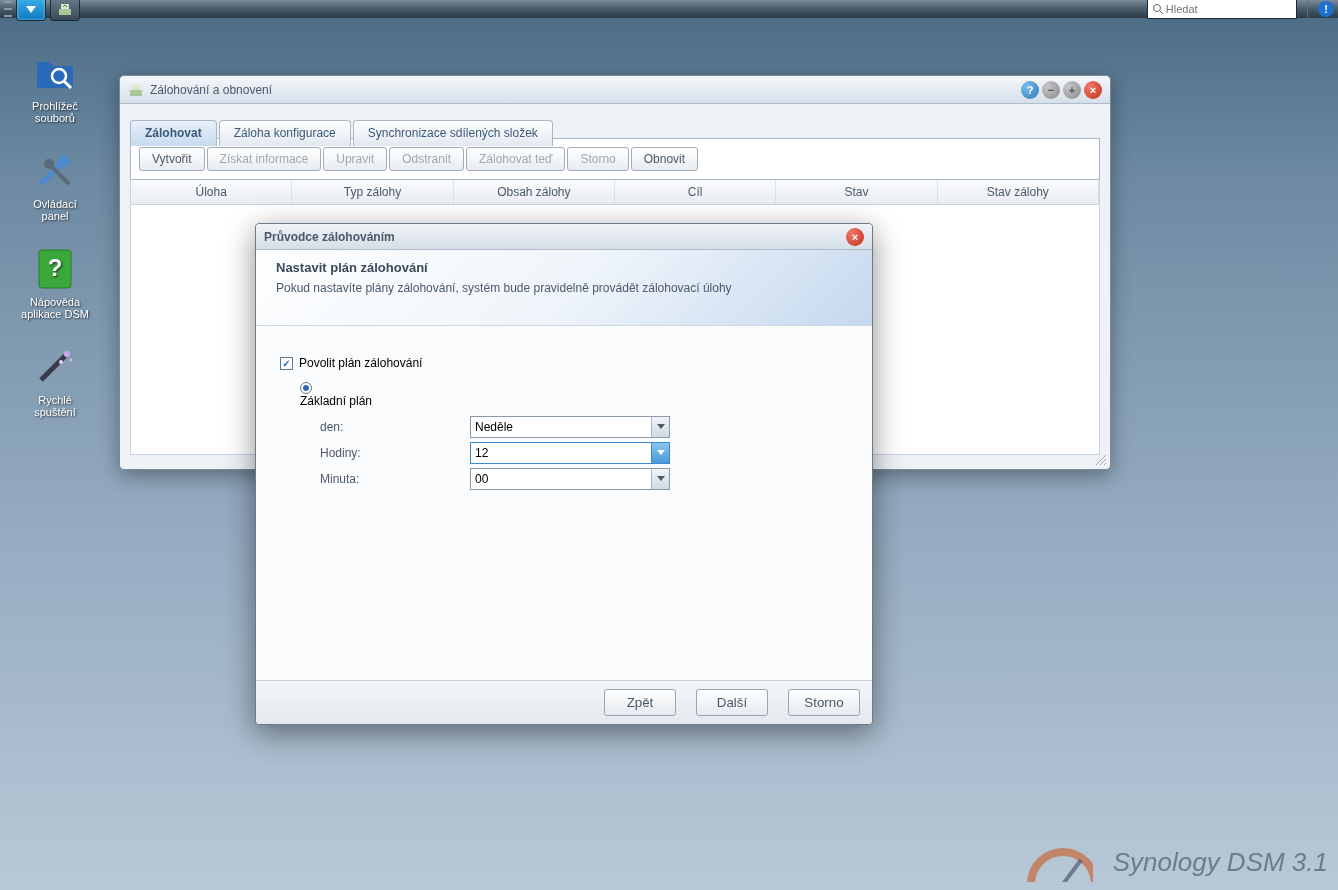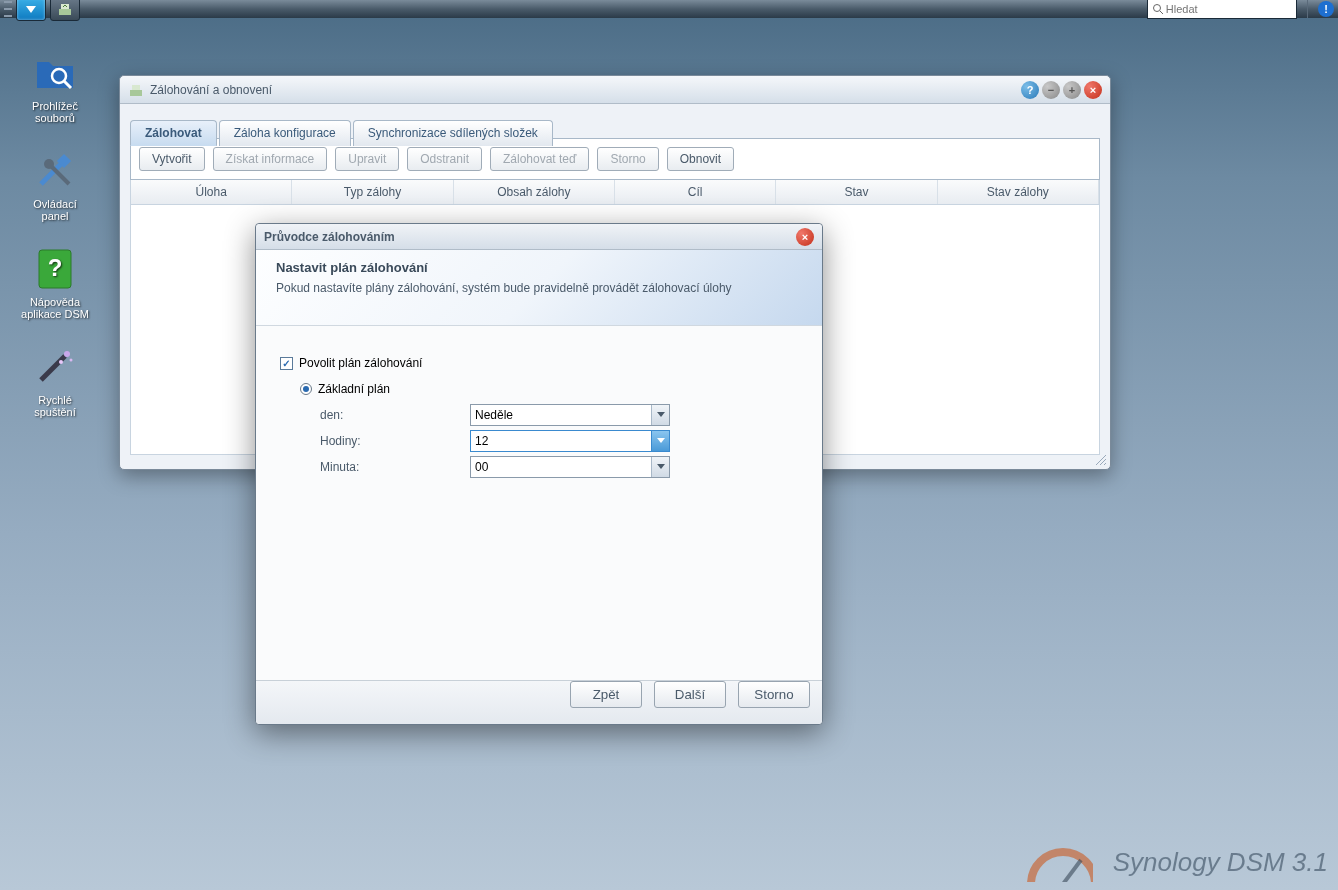--- a/index.html
+++ b/index.html
@@ -94,21 +94,21 @@
   background: linear-gradient(180deg, #e8f0fa, #c8dcf0);
   font-weight: bold;
   border-bottom: 1px solid #c8dcf0;
 }
 
 .toolbar {
   background: #fff;
   border: 1px solid #a8b8c8;
   border-top: none;
   padding: 8px;
-  display: flex; gap: 8px;
+  display: flex; gap: 2px;
 }
 .btn {
   padding: 4px 12px;
   background: linear-gradient(180deg, #fff, #e8ecf0);
   border: 1px solid #a0acb8;
   border-radius: 3px;
   color: #4a5a6a;
   cursor: pointer;
   font-size: 12px;
 }
@@ -133,21 +133,21 @@
 }
 .resize-grip {
   position: absolute; right: 2px; bottom: 2px;
   width: 14px; height: 14px;
 }
 
 
 .dialog {
   position: absolute;
   left: 255px; top: 223px;
-  width: 568px; height: 502px;
+  width: 618px; height: 502px;
   background: #fafbfc;
   border: 1px solid #6a7a8a;
   border-radius: 4px;
   box-shadow: 0 8px 30px rgba(0,0,0,0.45);
 }
 .dialog-title {
   height: 26px;
   background: linear-gradient(180deg, #f0f3f7, #d5dee8);
   border-bottom: 1px solid #b0bcc8;
   display: flex; align-items: center;
@@ -162,21 +162,21 @@
   padding: 10px 20px;
   border-bottom: 1px solid #d0d8e0;
 }
 .dialog-banner .banner-title { font-weight: bold; color: #3a4a5a; font-size: 13px; margin-bottom: 6px; }
 .dialog-banner .banner-desc { color: #4a5a6a; font-size: 12px; max-width: 520px; }
 
 .dialog-body { padding: 30px 24px; }
 .checkbox-row { display: flex; align-items: center; gap: 6px; margin-bottom: 12px; }
 .checkbox { width: 13px; height: 13px; border: 1px solid #5a7a9a; background: #fff; display: flex; align-items: center; justify-content: center; }
 .checkbox.checked::after { content: "✓"; color: #2a6ab0; font-size: 10px; font-weight: bold; }
-.radio-row { display: flex; align-items: center; gap: 6px; margin: 8px 0 8px 20px; }
+.radio-row { display: flex; margin: 8px 0 8px 20px; flex-direction: column; }
 .radio { width: 12px; height: 12px; border: 1px solid #6a7a8a; border-radius: 50%; background: #fff; display: flex; align-items: center; justify-content: center; }
 .radio.checked::after { content: ""; width: 6px; height: 6px; background: #2a6ab0; border-radius: 50%; }
 .field-row { display: flex; align-items: center; margin: 4px 0 4px 40px; }
 .field-label { width: 150px; color: #4a5a6a; }
 .select {
   width: 200px; height: 22px;
   border: 1px solid #8a9aaa;
   background: #fff;
   display: flex; align-items: center;
   padding: 0 4px;
@@ -189,22 +189,22 @@
   border-left: 1px solid #a8b8c8;
   display: flex; align-items: center; justify-content: center;
 }
 .select.highlight .arrow { background: linear-gradient(180deg, #8ac5ef, #4a9ad8); border-left-color: #3a8acf; }
 
 .dialog-footer {
   position: absolute; bottom: 0; left: 0; right: 0;
   height: 44px;
   background: linear-gradient(180deg, #f4f6f9, #e4e9ef);
   border-top: 1px solid #c8d0d8;
-  display: flex; align-items: flex-start; justify-content: flex-end;
-  padding: 0 12px; gap: 12px;
+  display: flex; align-items: center; justify-content: flex-end;
+  padding: 0 12px; gap: 20px;
   border-radius: 0 0 4px 4px;
 }
 .dlg-btn {
   min-width: 72px; padding: 5px 14px;
   background: linear-gradient(180deg, #fff, #e6eaef);
   border: 1px solid #98a4b0;
   border-radius: 3px;
   color: #4a5a6a;
   cursor: pointer;
 }

